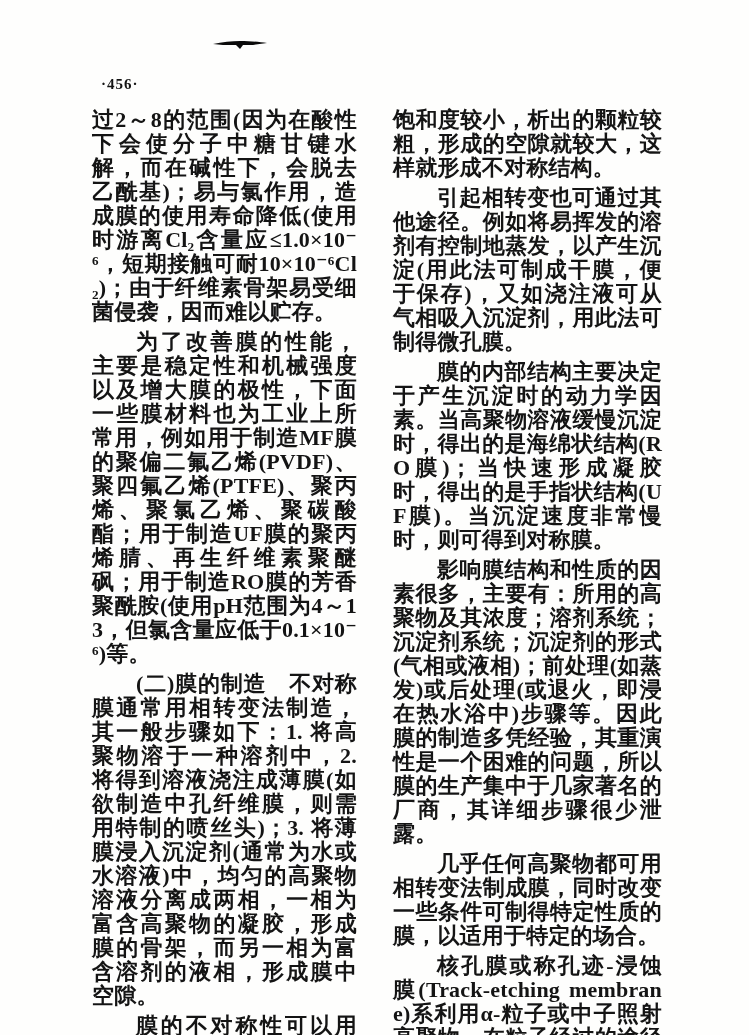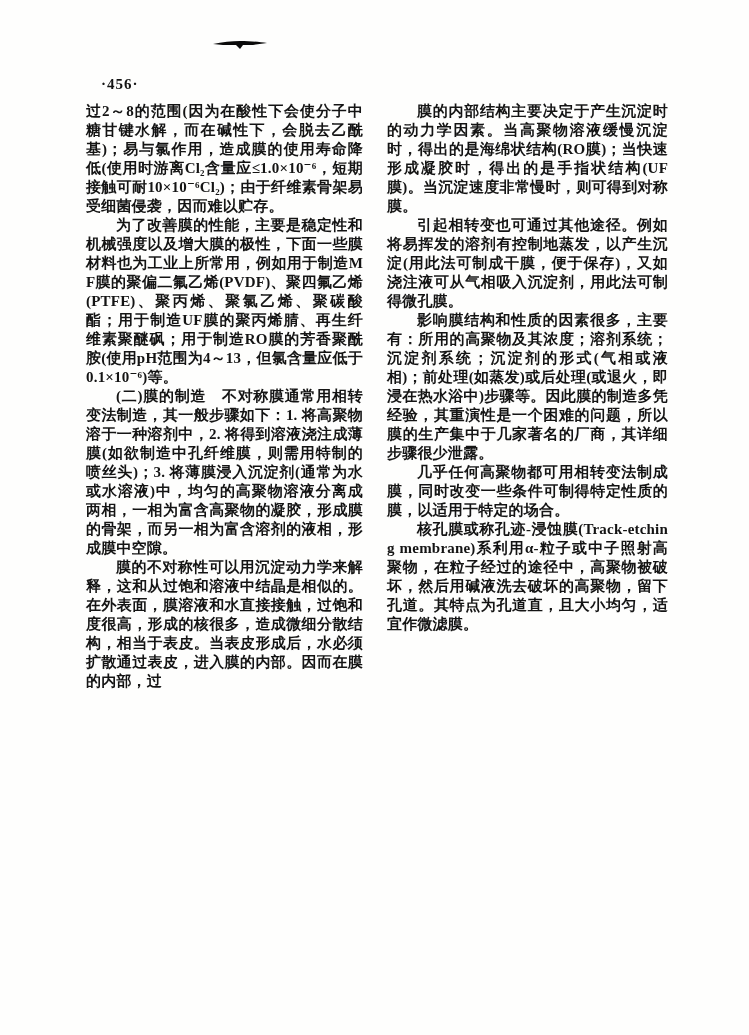--- a/index.html
+++ b/index.html
@@ -38,23 +38,23 @@
     width: 582px;
     display: flex;
     gap: 24px;
   }
   .col {
     display: block;
   }
   .col-left  { width: 277px; }
   .col-right { width: 281px; }
   .col p {
-    margin: 0;
-    font-size: 15px;
-    line-height: 19px;
+    margin: 6px;
+    font-size: 22px;
+    line-height: 24px;
     font-weight: 600;
     text-align: justify;
     letter-spacing: 0.2px;
     word-break: break-all;
   }
   .col p.indent { text-indent: 2em; }
 </style>
 </head>
 <body>
 
@@ -71,22 +71,23 @@
   <div class="columns">
 
     <div class="col col-left">
       <p>过2～8的范围(因为在酸性下会使分子中糖甘键水解，而在碱性下，会脱去乙酰基)；易与氯作用，造成膜的使用寿命降低(使用时游离Cl₂含量应≤1.0×10⁻⁶，短期接触可耐10×10⁻⁶Cl₂)；由于纤维素骨架易受细菌侵袭，因而难以贮存。</p>
       <p class="indent">为了改善膜的性能，主要是稳定性和机械强度以及增大膜的极性，下面一些膜材料也为工业上所常用，例如用于制造MF膜的聚偏二氟乙烯(PVDF)、聚四氟乙烯(PTFE)、聚丙烯、聚氯乙烯、聚碳酸酯；用于制造UF膜的聚丙烯腈、再生纤维素聚醚砜；用于制造RO膜的芳香聚酰胺(使用pH范围为4～13，但氯含量应低于0.1×10⁻⁶)等。</p>
       <p class="indent">(二)膜的制造　不对称膜通常用相转变法制造，其一般步骤如下：1. 将高聚物溶于一种溶剂中，2. 将得到溶液浇注成薄膜(如欲制造中孔纤维膜，则需用特制的喷丝头)；3. 将薄膜浸入沉淀剂(通常为水或水溶液)中，均匀的高聚物溶液分离成两相，一相为富含高聚物的凝胶，形成膜的骨架，而另一相为富含溶剂的液相，形成膜中空隙。</p>
       <p class="indent">膜的不对称性可以用沉淀动力学来解释，这和从过饱和溶液中结晶是相似的。在外表面，膜溶液和水直接接触，过饱和度很高，形成的核很多，造成微细分散结构，相当于表皮。当表皮形成后，水必须扩散通过表皮，进入膜的内部。因而在膜的内部，过</p>
     </div>
 
     <div class="col col-right">
+      <p>饱和度较小，析出的颗粒较粗，形成的空隙就较大，这样就形成不对称结构。</p>
+      <p class="indent">引起相转变也可通过其他途径。例如将易挥发的溶剂有控制地蒸发，以产生沉淀(用此法可制成干膜，便于保存)，又如浇注液可从气相吸入沉淀剂，用此法可制得微孔膜。</p>
       <p class="indent">膜的内部结构主要决定于产生沉淀时的动力学因素。当高聚物溶液缓慢沉淀时，得出的是海绵状结构(RO膜)；当快速形成凝胶时，得出的是手指状结构(UF膜)。当沉淀速度非常慢时，则可得到对称膜。</p>
-      <p class="indent">引起相转变也可通过其他途径。例如将易挥发的溶剂有控制地蒸发，以产生沉淀(用此法可制成干膜，便于保存)，又如浇注液可从气相吸入沉淀剂，用此法可制得微孔膜。</p>
       <p class="indent">影响膜结构和性质的因素很多，主要有：所用的高聚物及其浓度；溶剂系统；沉淀剂系统；沉淀剂的形式(气相或液相)；前处理(如蒸发)或后处理(或退火，即浸在热水浴中)步骤等。因此膜的制造多凭经验，其重演性是一个困难的问题，所以膜的生产集中于几家著名的厂商，其详细步骤很少泄露。</p>
       <p class="indent">几乎任何高聚物都可用相转变法制成膜，同时改变一些条件可制得特定性质的膜，以适用于特定的场合。</p>
       <p class="indent">核孔膜或称孔迹-浸蚀膜(Track-etching membrane)系利用α-粒子或中子照射高聚物，在粒子经过的途径中，高聚物被破坏，然后用碱液洗去破坏的高聚物，留下孔道。其特点为孔道直，且大小均匀，适宜作微滤膜。</p>
 
     </div>
 
   </div>
 
 </div>
 

